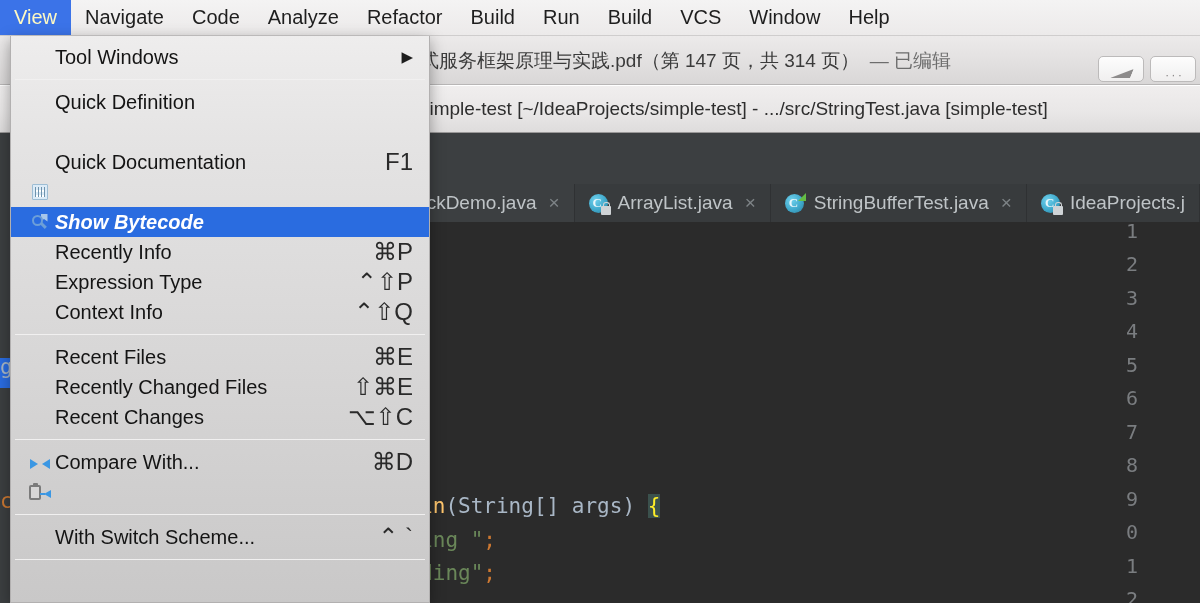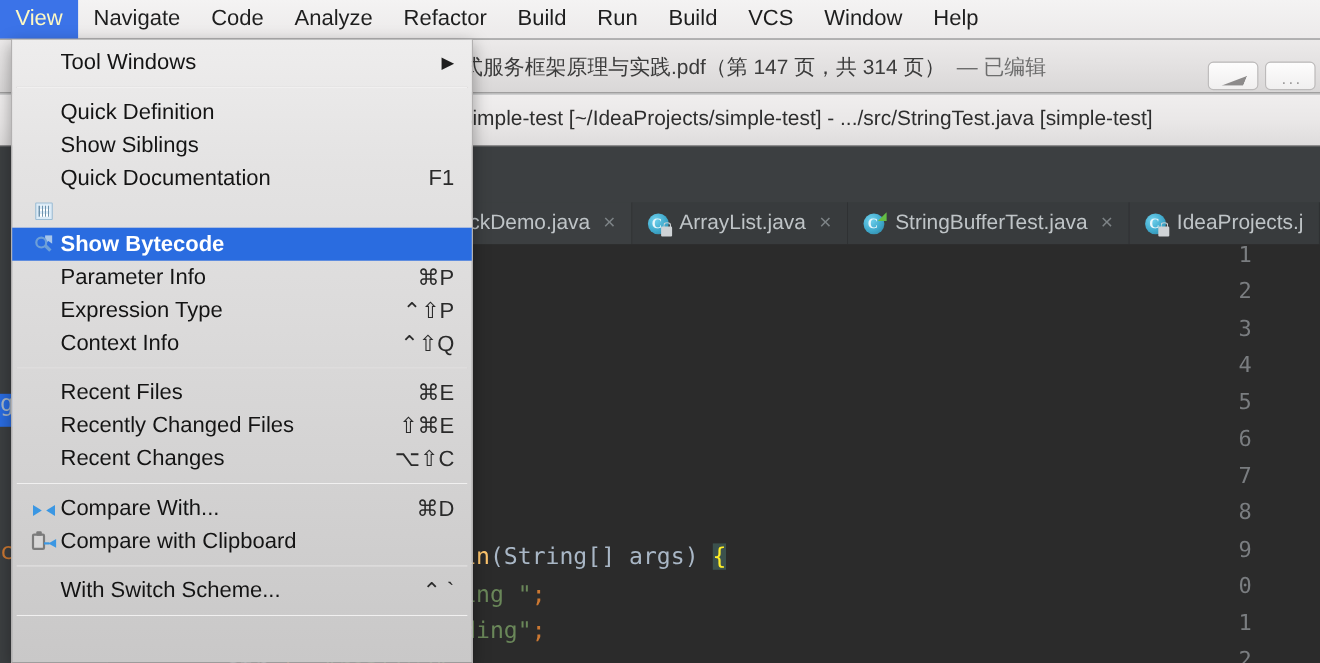--- a/index.html
+++ b/index.html
@@ -86,26 +86,26 @@
     height: 30px; padding: 0 16px 0 16px;
     font-size: 20px; color: #141414; white-space: nowrap;
     cursor: default;
   }
   .menu-row .mi-icon {
     width: 26px; min-width: 26px; height: 20px; margin-right: 2px;
     display: flex; align-items: center; justify-content: center;
   }
   .menu-row .mi-label { flex: 1; }
   .menu-row .mi-accel {
-    font-size: 20px; color: #2a2a2a; margin-left: 20px;
+    font-size: 24px; color: #2a2a2a; margin-left: 20px;
     font-family: "Liberation Sans", sans-serif;
   }
   .menu-row .mi-arrow { font-size: 15px; color: #1d1d1d; margin-left: 20px; }
   .menu-row.selected { background: #2a6ce0; color: #ffffff; }
-  .menu-row.selected .mi-label { color: #ffffff; font-weight: bold; }
+  .menu-row.selected .mi-label { color: #ffffff; font-weight: bold; font-style: italic; }
   .menu-row.selected .mi-accel { color: #ffffff; }
   .menu-sep {
     height: 1px; margin: 7px 4px 7px 28px;
     background: #b3b1b1; border-bottom: 1px solid #f1f0f0;
   }
   .menu-sep.full { margin-left: 4px; }
 
   
   .ico-jclasslib {
     width: 16px; height: 16px; background: #dcebf7;
@@ -440,21 +440,20 @@
     <div class="menu-sep full"></div>
 
     <div class="menu-row">
       <span class="mi-icon"></span>
       <span class="mi-label">Quick Definition</span>
       <span class="mi-accel"></span>
     </div>
 
     <div class="menu-row">
       <span class="mi-icon"></span>
-      <span class="mi-label">Show Siblings</span>
       <span class="mi-accel"></span>
     </div>
 
     <div class="menu-row">
       <span class="mi-icon"></span>
       <span class="mi-label">Quick Documentation</span>
       <span class="mi-accel">F1</span>
     </div>
 
     <div class="menu-row">
@@ -471,21 +470,21 @@
             <span class="mag"></span>
             <span class="handle"></span>
           </span>
       </span>
       <span class="mi-label">Show Bytecode</span>
       <span class="mi-accel"></span>
     </div>
 
     <div class="menu-row">
       <span class="mi-icon"></span>
-      <span class="mi-label">Parameter Info</span>
+      <span class="mi-label">Recently Info</span>
       <span class="mi-accel">⌘P</span>
     </div>
 
     <div class="menu-row">
       <span class="mi-icon"></span>
       <span class="mi-label">Expression Type</span>
       <span class="mi-accel">⌃⇧P</span>
     </div>
 
     <div class="menu-row">
@@ -531,21 +530,20 @@
 
     <div class="menu-row">
       <span class="mi-icon">
         <span class="ico-clipcompare">
             <span class="board"></span>
             <span class="clip"></span>
             <span class="tail2"></span>
             <span class="arr2"></span>
           </span>
       </span>
-      <span class="mi-label">Compare with Clipboard</span>
       <span class="mi-accel"></span>
     </div>
 
     <div class="menu-sep full"></div>
 
     <div class="menu-row">
       <span class="mi-icon"></span>
       <span class="mi-label">With Switch Scheme...</span>
       <span class="mi-accel">⌃ `</span>
     </div>

